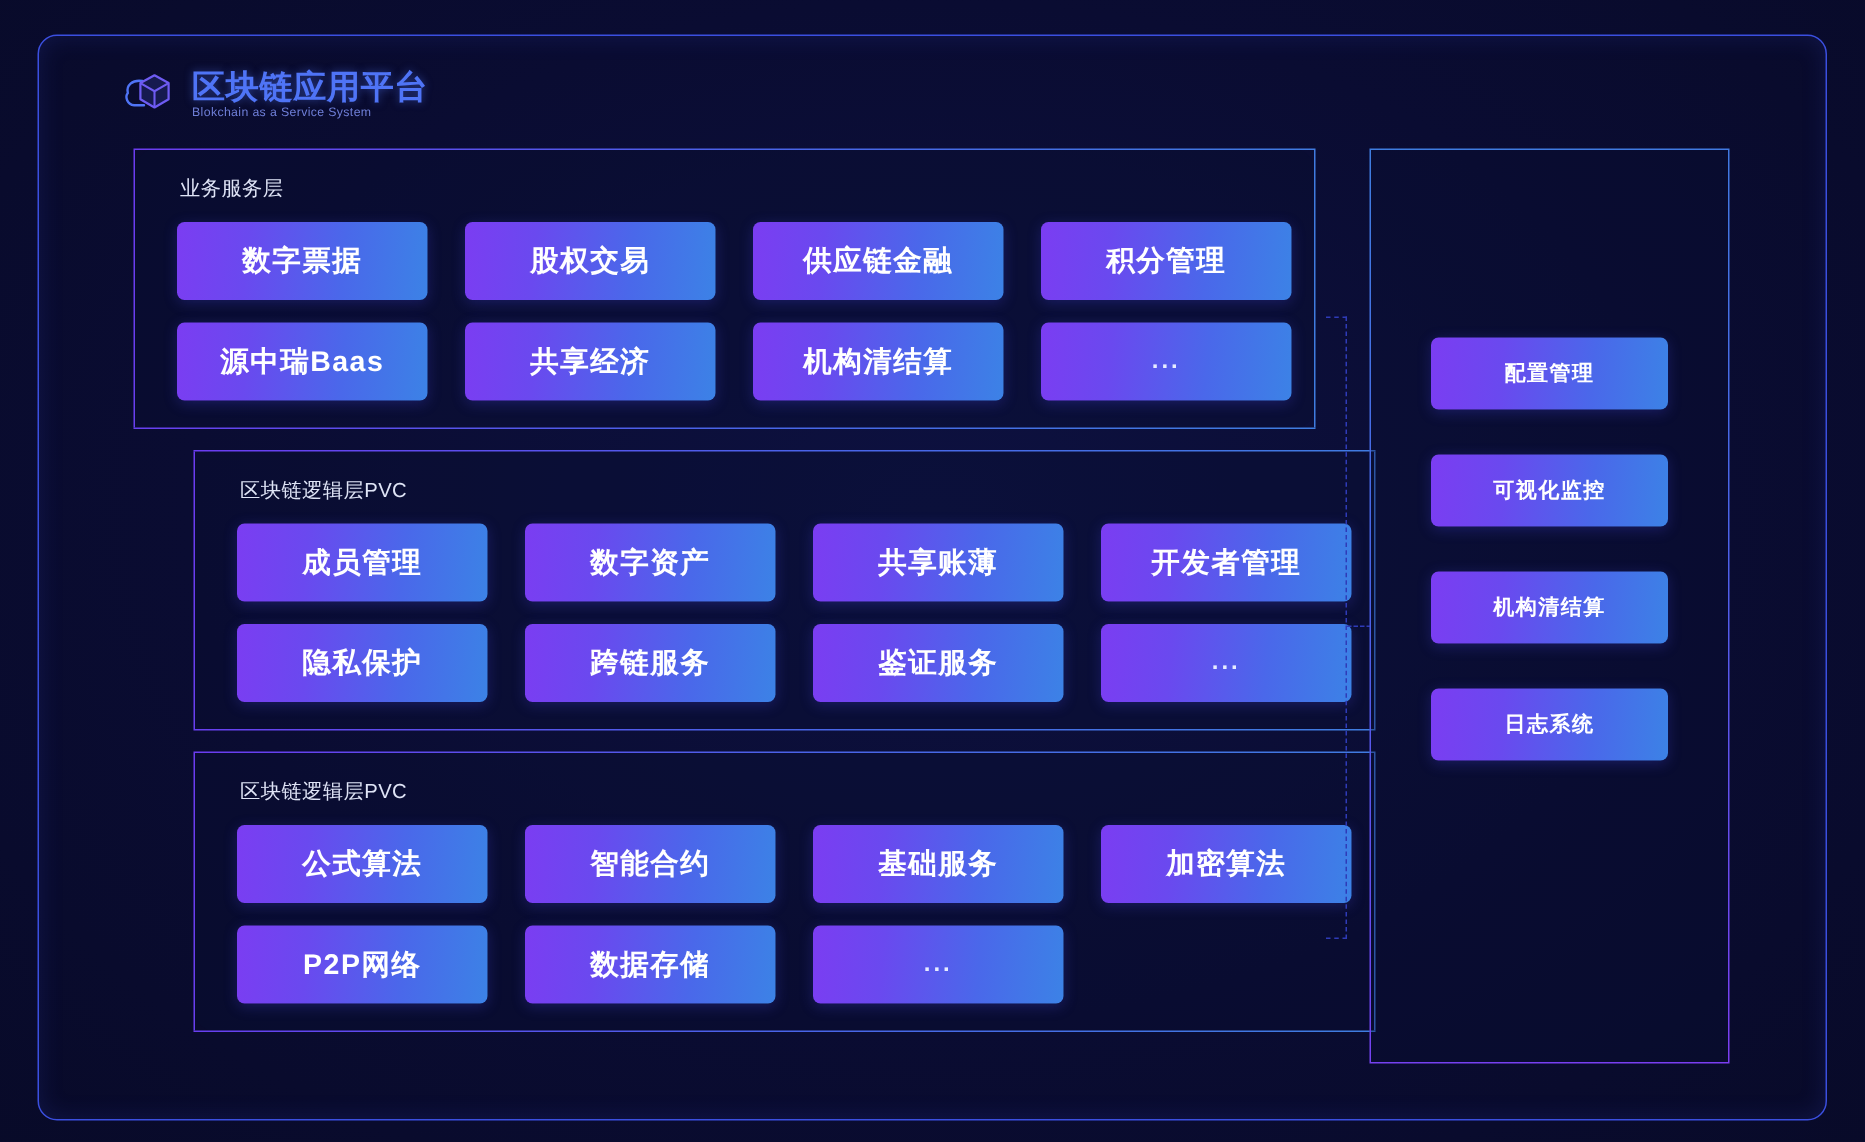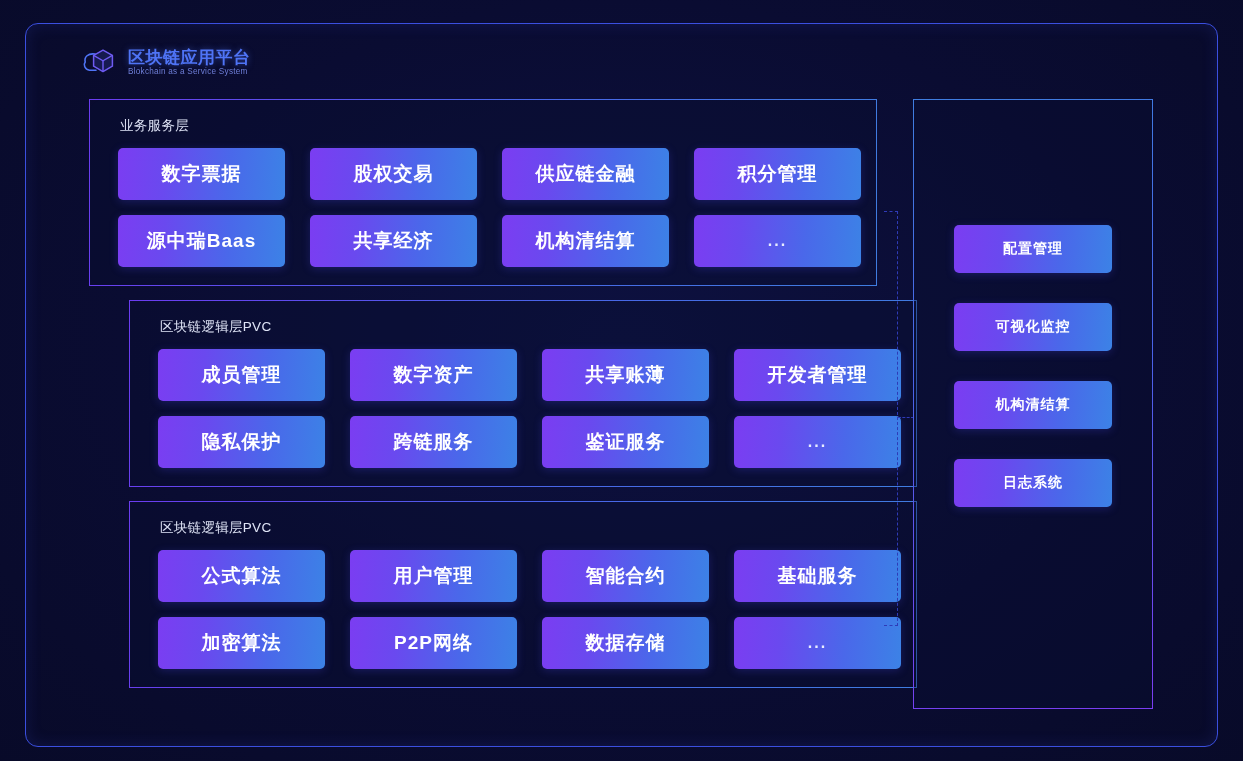--- a/index.html
+++ b/index.html
@@ -50,21 +50,21 @@
     margin-right: 6px;
     position: relative;
   }
   .logo-text {
     display: flex;
     flex-direction: column;
     justify-content: center;
     line-height: 1;
   }
   .logo-title {
-    font-size: 17px;
+    font-size: 22px;
     font-weight: bold;
     color: #4f74f6;
     letter-spacing: 0.5px;
     margin-bottom: 2px;
     text-shadow: 0 0 6px rgba(79,116,246,0.5);
   }
   .logo-sub {
     font-size: 8.2px;
     color: #6f7fd8;
     letter-spacing: 0.25px;
@@ -231,21 +231,20 @@
         <div class="cell">跨链服务</div>
         <div class="cell">鉴证服务</div>
         <div class="cell ellipsis">...</div>
       </div>
     </div>
 
     <div class="layer-panel">
       <div class="layer-title">区块链逻辑层PVC</div>
       <div class="grid">
         <div class="cell">公式算法</div>
-        <div class="cell">用户管理</div>
         <div class="cell">智能合约</div>
         <div class="cell">基础服务</div>
         <div class="cell">加密算法</div>
         <div class="cell">P2P网络</div>
         <div class="cell">数据存储</div>
         <div class="cell ellipsis">...</div>
       </div>
     </div>
 
   </div>

